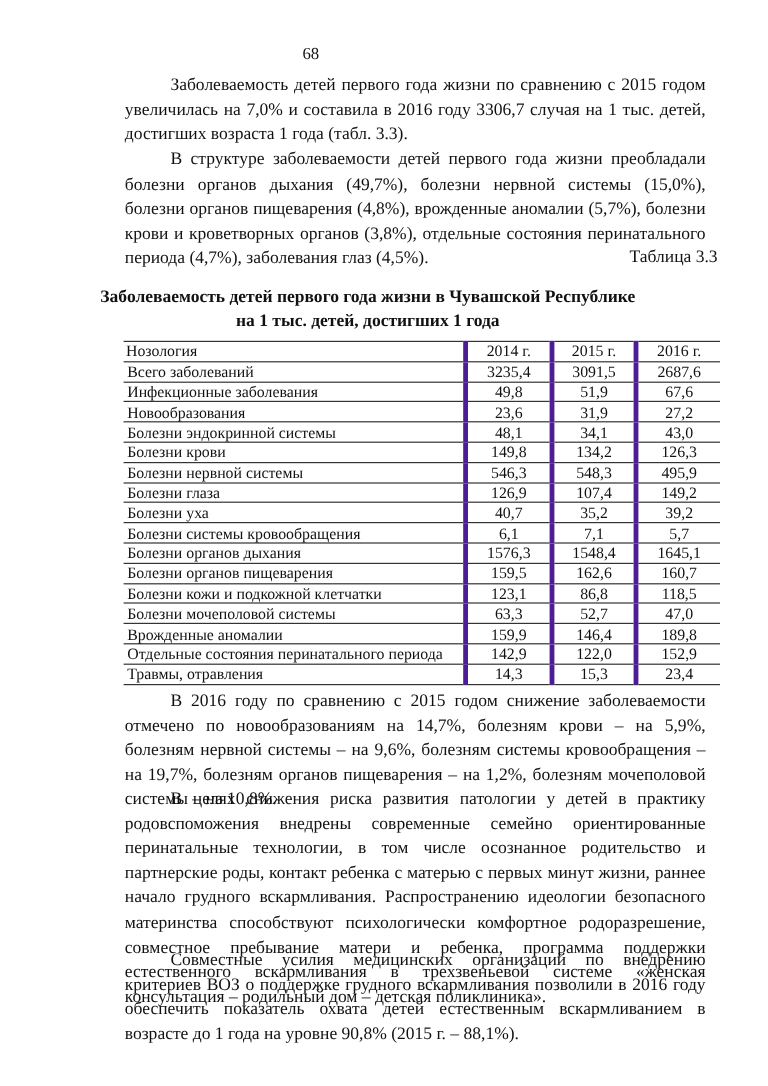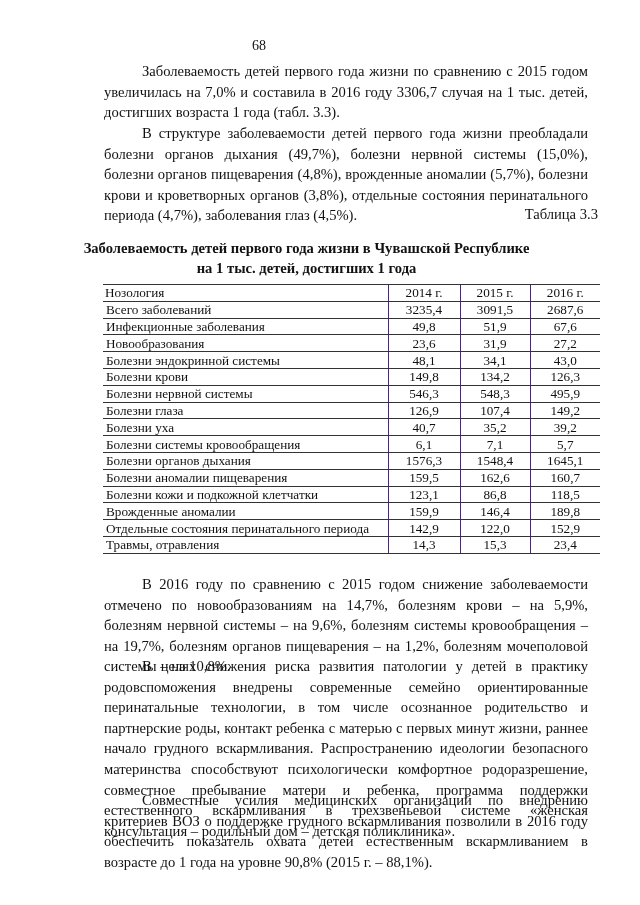--- a/index.html
+++ b/index.html
@@ -11,21 +11,21 @@
   #p1 { top:61px; }
   #p2 { top:123px; }
   .table-label { position:absolute; top:206px; right:42px; font-size:14.6px; }
   .table-title { position:absolute; top:238px; left:0; width:613px; text-align:center;
                  font-weight:bold; font-size:14.6px; line-height:20px; }
   table.data { position:absolute; top:284px; left:103px; width:497px; border-collapse:collapse;
                font-size:13.2px; }
   table.data td, table.data th { padding:0 2px; height:15.8px; line-height:15px;
                border-top:1px solid #333; border-bottom:1px solid #333; font-weight:normal; }
   table.data th { text-align:left; }
-  table.data td.num, table.data th.yr { text-align:center; border-left:1px solid #4c1d95; }
+  table.data td.num, table.data th.yr { text-align:center; border-left:4px solid #4c1d95; }
   table.data td.name { text-align:left; padding-left:3px; }
   table.data tr:last-child td { border-bottom:1.5px solid #333; }
   #p3 { top:574px; }
   #p4 { top:656px; }
   #p5 { top:779px;margin-top:11px; }
 </style>
 </head>
 <body>
 
 <div class="page-number">68</div>
@@ -109,30 +109,36 @@
         <td class="num">7,1</td>
         <td class="num">5,7</td>
       </tr>
     <tr>
         <td class="name">Болезни органов дыхания</td>
         <td class="num">1576,3</td>
         <td class="num">1548,4</td>
         <td class="num">1645,1</td>
       </tr>
     <tr>
-        <td class="name">Болезни аномалии пищеварения</td>
+        <td class="name">Болезни органов пищеварения</td>
         <td class="num">159,5</td>
         <td class="num">162,6</td>
         <td class="num">160,7</td>
       </tr>
     <tr>
         <td class="name">Болезни кожи и подкожной клетчатки</td>
         <td class="num">123,1</td>
         <td class="num">86,8</td>
         <td class="num">118,5</td>
+      </tr>
+    <tr>
+        <td class="name">Болезни мочеполовой системы</td>
+        <td class="num">63,3</td>
+        <td class="num">52,7</td>
+        <td class="num">47,0</td>
       </tr>
     <tr>
         <td class="name">Врожденные аномалии</td>
         <td class="num">159,9</td>
         <td class="num">146,4</td>
         <td class="num">189,8</td>
       </tr>
     <tr>
         <td class="name">Отдельные состояния перинатального периода</td>
         <td class="num">142,9</td>

